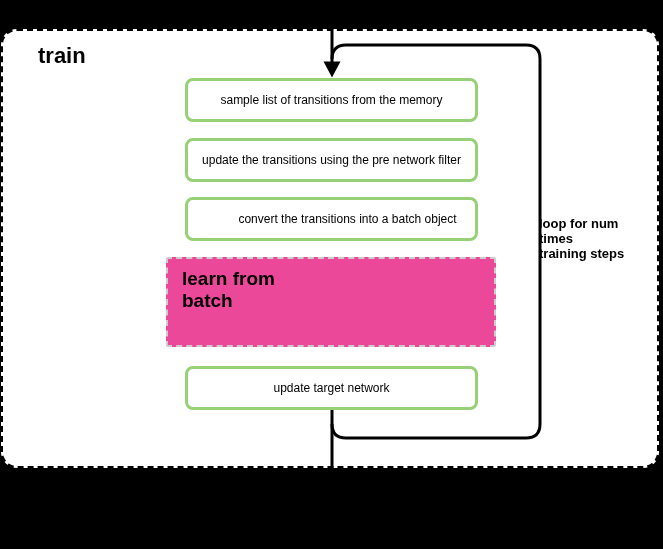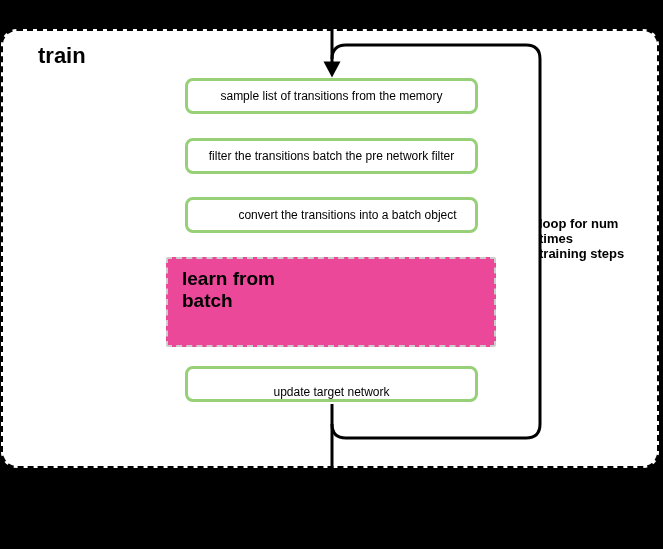--- a/index.html
+++ b/index.html
@@ -36,35 +36,35 @@
     left: 0;
     top: 0;
     width: 663px;
     height: 549px;
     pointer-events: none;
   }
   .step {
     position: absolute;
     left: 185px;
     width: 293px;
-    height: 36px;
+    height: 44px;
     background: #ffffff;
     border: 3px solid #97d077;
     border-radius: 8px;
     display: flex;
     align-items: center;
     justify-content: center;
     text-align: center;
     font-size: 12px;
     line-height: 14px;
   }
   .step-1 { top: 78px; }
   .step-2 { top: 138px; }
   .step-3 { top: 197px; padding-left: 32px; }
-  .step-final { top: 366px; align-items: flex-end; }
+  .step-final { top: 366px; }
   .subprocess {
     position: absolute;
     left: 166px;
     top: 257px;
     width: 330px;
     height: 90px;
     background: #ec4899;
     border: 2px dashed #cccccc;
     border-radius: 2px;
     padding: 9px 10px 0 14px;
@@ -95,21 +95,21 @@
   <path d="M332 59 Q332 45 346 45 L526 45 Q540 45 540 59 L540 424 Q540 438 526 438 L346 438 Q332 438 332 424" fill="none" stroke="#000000" stroke-width="3"></path>
   <path d="M332 404 L332 471" fill="none" stroke="#000000" stroke-width="3"></path>
 </svg>
 
 <div class="frame-label">train</div>
 
 <div class="step step-1">
   <span>sample list of transitions from the memory</span>
 </div>
 <div class="step step-2">
-  <span>filter the transitions batch the pre network filter</span>
+  <span>update the transitions using the pre network filter</span>
 </div>
 <div class="step step-3">
   <span>convert the transitions into a batch object</span>
 </div>
 
 <div class="subprocess">learn from
 batch</div>
 
 <div class="step step-final">
   <span>update target network</span>

